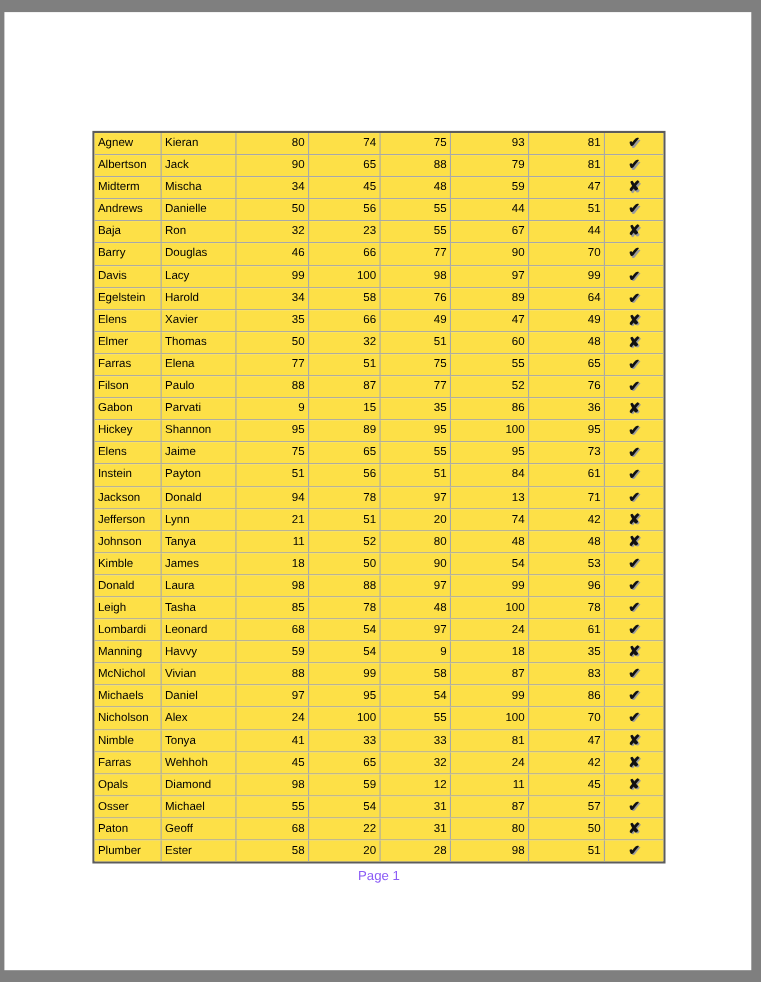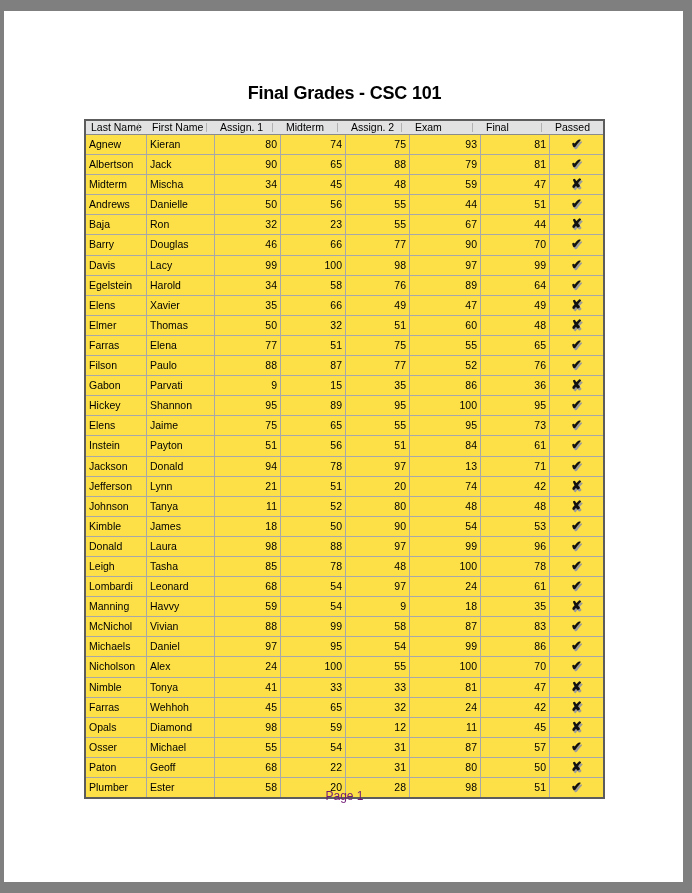--- a/index.html
+++ b/index.html
@@ -96,41 +96,30 @@
     color: #111111;
     text-shadow: 1.5px 1.5px 0.5px #9c9c9c;
   }
   .page-footer {
     position: absolute;
     left: 80px;
     top: 778px;
     width: 521px;
     text-align: center;
     font-size: 12px;
-    color: #701a75;
+    color: #8b5cf6;
   }
 </style>
 </head>
 <body>
 
 <div class="viewport">
   <div class="page">
-    <div class="title">Final Grades - CSC 101</div>
 
     <div class="grades-table">
-      <div class="thead" id="thead">
-          <div class="th">Last Name</div>
-          <div class="th">First Name</div>
-          <div class="th">Assign. 1</div>
-          <div class="th">Midterm</div>
-          <div class="th">Assign. 2</div>
-          <div class="th">Exam</div>
-          <div class="th">Final</div>
-          <div class="th">Passed</div>
-        </div>
       <div id="tbody">
           <div class="tr">
             <div class="td">Agnew</div>
             <div class="td">Kieran</div>
             <div class="td num">80</div>
             <div class="td num">74</div>
             <div class="td num">75</div>
             <div class="td num">93</div>
             <div class="td num">81</div>
             <div class="td center"><span class="mark">✔</span></div>

